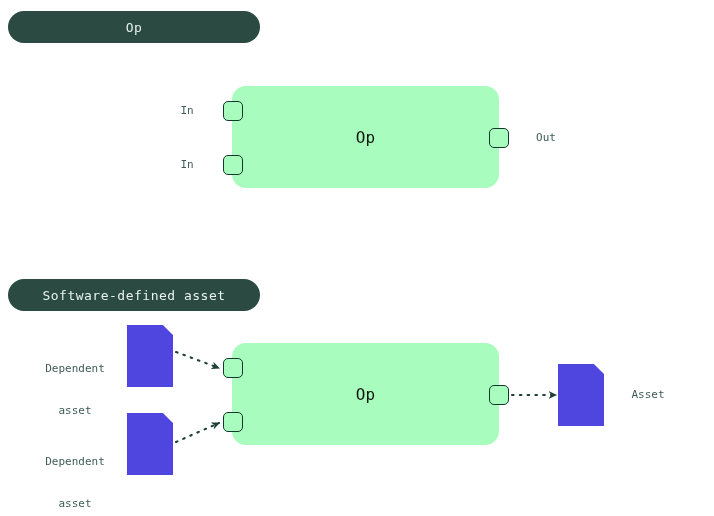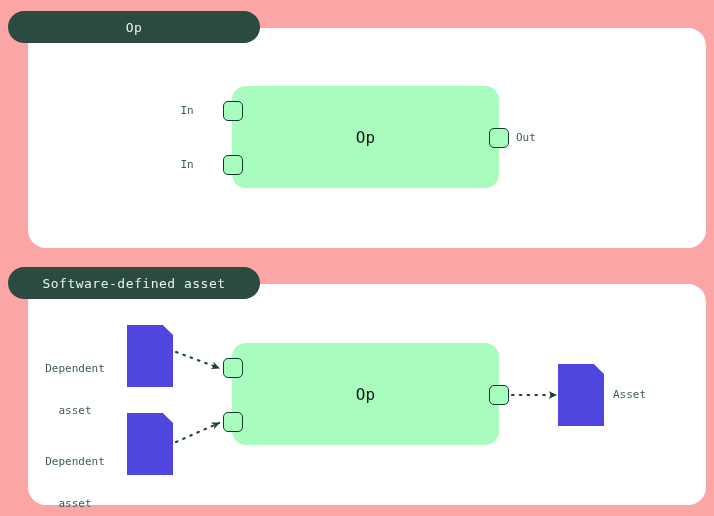--- a/index.html
+++ b/index.html
@@ -8,21 +8,21 @@
     width: 714px; height: 516px;
     background: #4d6872;
     font-family: "DejaVu Sans Mono", "Liberation Mono", monospace;
     overflow: hidden;
   }
 
   .stage {
     position: relative;
     width: 714px;
     height: 516px;
-    background: #fca5a5;
+    background: #ffffff;
   }
 
   
   .panel {
     position: absolute;
     background: #ffffff;
     border-radius: 18px;
   }
   #panel-op      { left: 28px;  top: 28px;  width: 678px; height: 220px; }
   #panel-asset   { left: 28px;  top: 284px; width: 678px; height: 221px; }
@@ -37,21 +37,21 @@
     align-items: center;
     justify-content: center;
     padding: 0 22px;
     color: #e8f2ee;
     font-size: 13px;
     letter-spacing: 0.5px;
     white-space: nowrap;
     z-index: 5;
   }
   #tab-op     { left: 8px; top: 11px;  min-width: 252px; }
-  #tab-asset  { left: 8px; top: 267px; min-width: 252px; }
+  #tab-asset  { left: 8px; top: 279px; min-width: 252px; }
 
   
   .op-box {
     position: absolute;
     background: #a8fcbd;
     border-radius: 14px;
     display: flex;
     align-items: center;
     justify-content: center;
     color: #101510;
@@ -73,21 +73,21 @@
 
   
   .side-label {
     position: absolute;
     font-size: 11px;
     color: #3f5d57;
     white-space: pre;
     line-height: 14px;
   }
   .side-label.right-al { text-align: center; }
-  .side-label.left-al  { text-align: left; }
+  .side-label.left-al  { text-align: center; }
 
   
   .asset-glyph {
     position: absolute;
     width: 46px;
     height: 62px;
     background: #4f46e0;
     clip-path: polygon(0 0, 78% 0, 100% 16%, 100% 100%, 0 100%);
     z-index: 3;
   }

